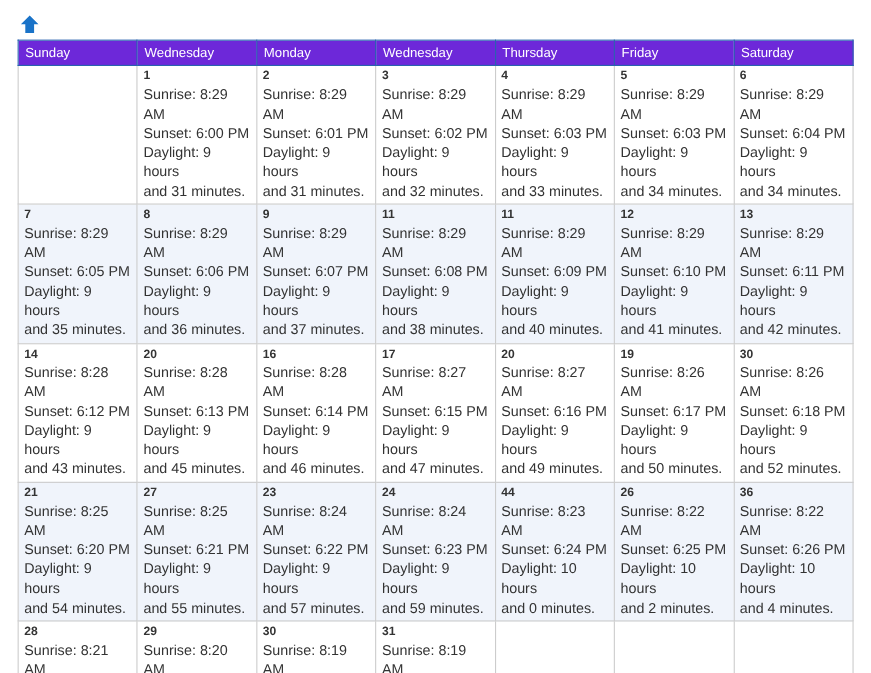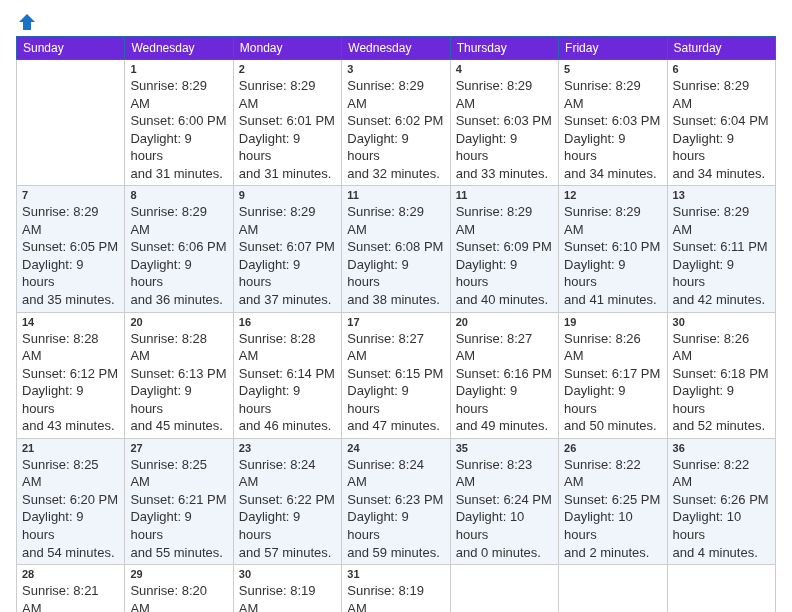--- a/index.html
+++ b/index.html
@@ -217,21 +217,21 @@
           </td>
           <td>
             <span class="day-num">23</span>
             <div class="cell-text">Sunrise: 8:24 AM<br>Sunset: 6:22 PM<br>Daylight: 9 hours<br>and 57 minutes.</div>
           </td>
           <td>
             <span class="day-num">24</span>
             <div class="cell-text">Sunrise: 8:24 AM<br>Sunset: 6:23 PM<br>Daylight: 9 hours<br>and 59 minutes.</div>
           </td>
           <td>
-            <span class="day-num">35</span>
+            <span class="day-num">44</span>
             <div class="cell-text">Sunrise: 8:23 AM<br>Sunset: 6:24 PM<br>Daylight: 10 hours<br>and 0 minutes.</div>
           </td>
           <td>
             <span class="day-num">26</span>
             <div class="cell-text">Sunrise: 8:22 AM<br>Sunset: 6:25 PM<br>Daylight: 10 hours<br>and 2 minutes.</div>
           </td>
           <td>
             <span class="day-num">36</span>
             <div class="cell-text">Sunrise: 8:22 AM<br>Sunset: 6:26 PM<br>Daylight: 10 hours<br>and 4 minutes.</div>
           </td>

